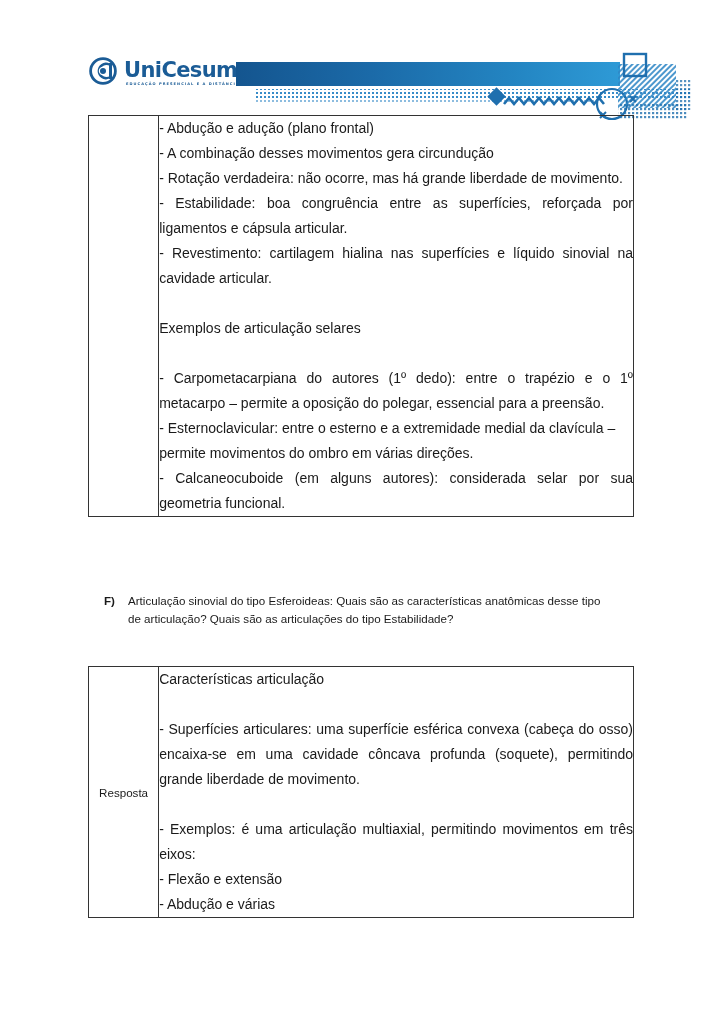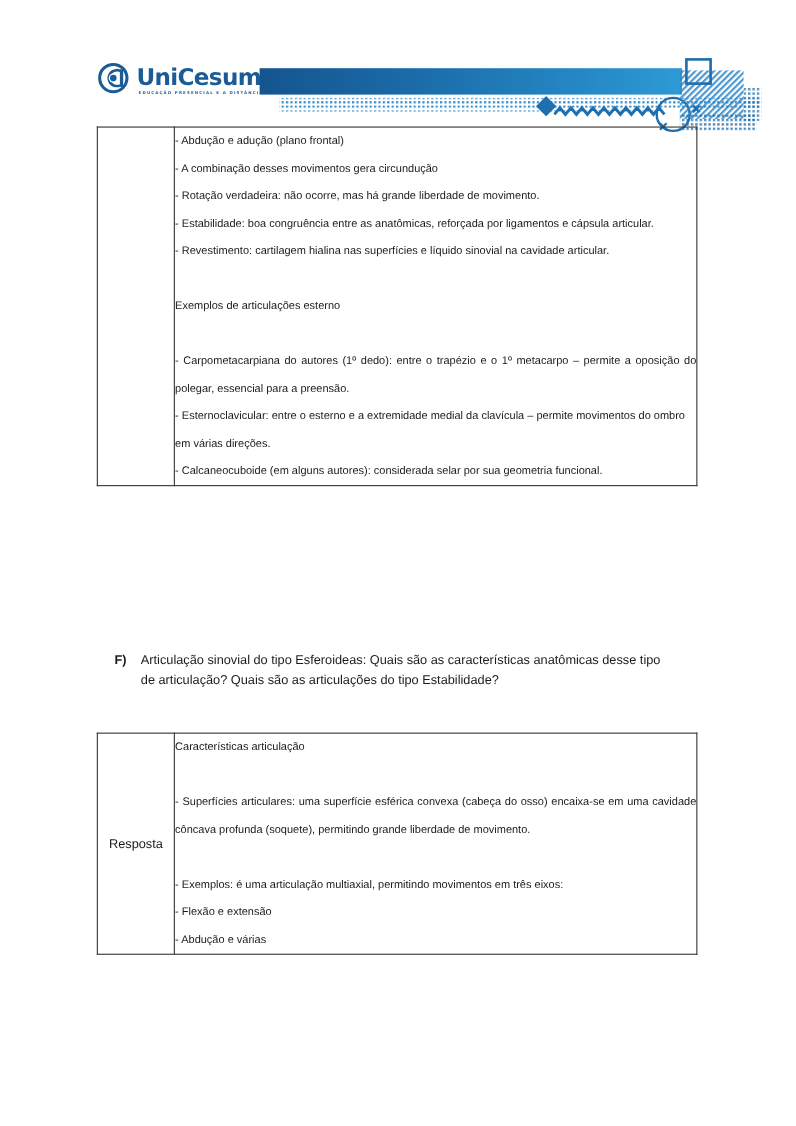--- a/index.html
+++ b/index.html
@@ -135,21 +135,21 @@
   }
   td.content-col {
     width: 466px;
     padding: 7px 9px 9px 9px;
   }
 
   .p {
     margin: 0;
     text-align: justify;
     line-height: 25px;
-    font-size: 10px;
+    font-size: 14px;
   }
   .p.left {
     text-align: left;
   }
   .spacer {
     height: 25px;
   }
 
   
   #table-selares {
@@ -227,24 +227,24 @@
   </div>
 
   <table class="doc-table" id="table-selares">
     <tbody>
         <tr>
       <td class="label-col"></td>
       <td class="content-col">
         <p class="p left">- Abdução e adução (plano frontal)</p>
         <p class="p left">- A combinação desses movimentos gera circundução</p>
         <p class="p">- Rotação verdadeira: não ocorre, mas há grande liberdade de movimento.</p>
-        <p class="p">- Estabilidade: boa congruência entre as anatômicas, reforçada por ligamentos e cápsula articular.</p>
+        <p class="p">- Estabilidade: boa congruência entre as superfícies, reforçada por ligamentos e cápsula articular.</p>
         <p class="p">- Revestimento: cartilagem hialina nas superfícies e líquido sinovial na cavidade articular.</p>
         <div class="spacer"></div>
-        <p class="p left">Exemplos de articulações esterno</p>
+        <p class="p left">Exemplos de articulação selares</p>
         <div class="spacer"></div>
         <p class="p">- Carpometacarpiana do autores (1º dedo): entre o trapézio e o 1º metacarpo – permite a oposição do polegar, essencial para a preensão.</p>
         <p class="p left">- Esternoclavicular: entre o esterno e a extremidade medial da clavícula – permite movimentos do ombro em várias direções.</p>
         <p class="p">- Calcaneocuboide (em alguns autores): considerada selar por sua geometria funcional.</p>
       </td>
     </tr>
   </tbody>
     </table>
 
   <div class="qblock">

